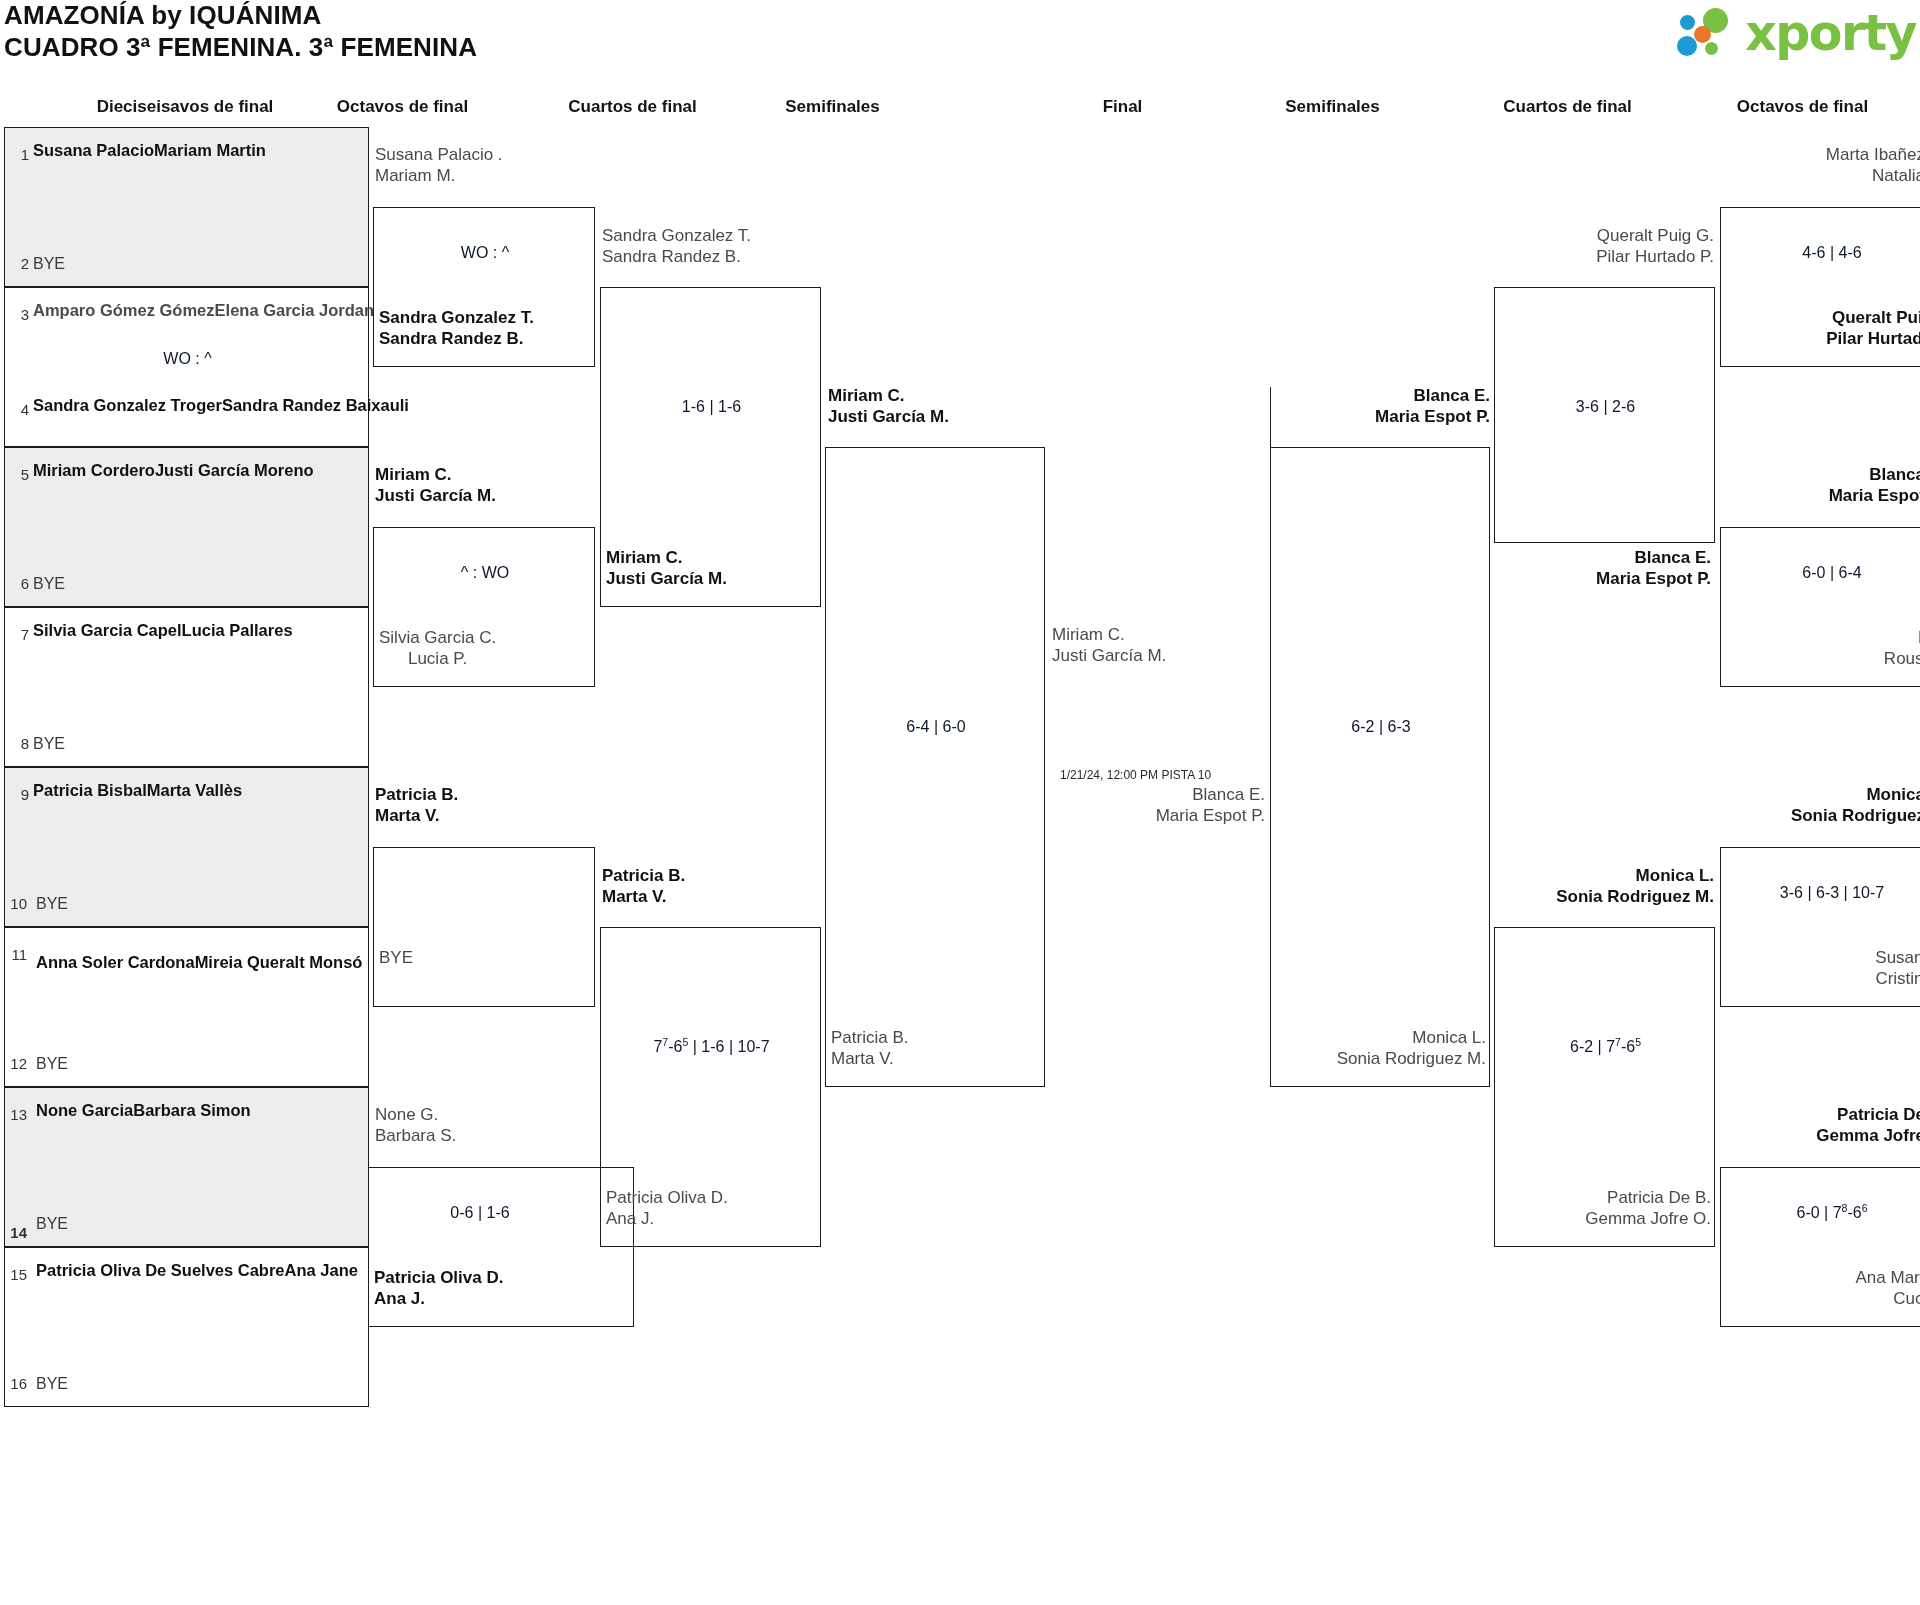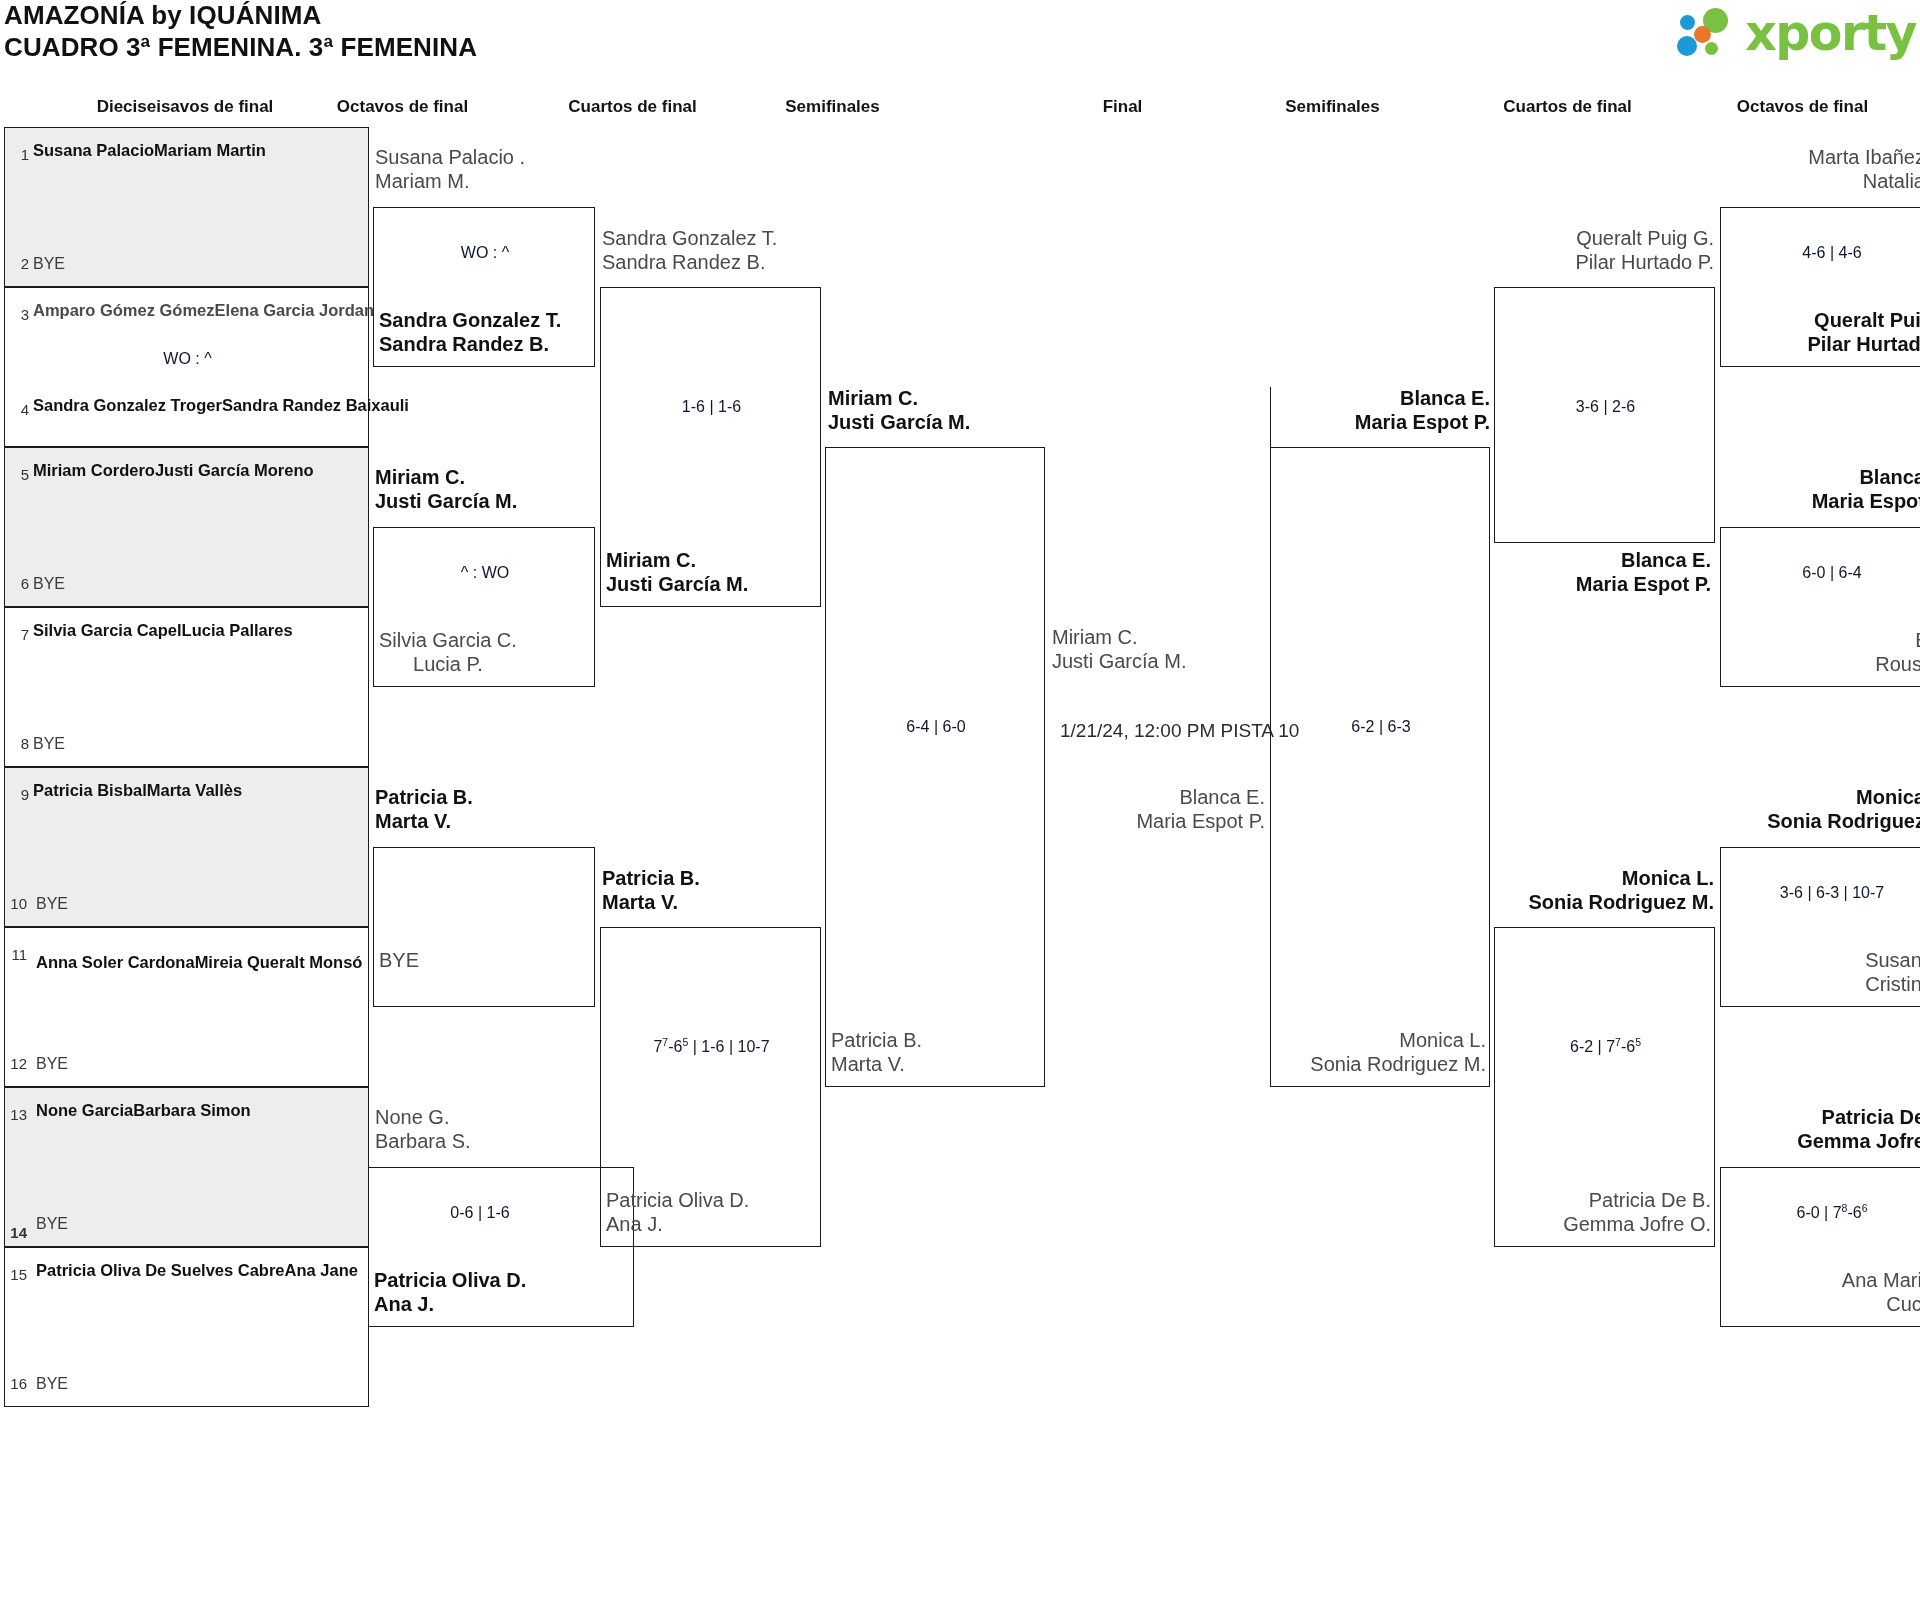--- a/index.html
+++ b/index.html
@@ -100,34 +100,35 @@
     position: absolute;
     font-size: 16px;
     color: #0f172a;
     white-space: nowrap;
     text-align: center;
   }
   .score sup { font-size: 10.5px; vertical-align: super; line-height: 0; }
 
   .names {
     position: absolute;
-    font-size: 20px;
+    font-size: 17px;
     line-height: 1.22;
     white-space: nowrap;
   }
   .names.win { font-weight: 700; color: #111; }
   .names.lose { font-weight: 400; color: #4a4a4a; }
   .names.r { text-align: right; }
   .names .ln { display: block; }
 
   .final-meta {
     position: absolute;
-    font-size: 19px;
+    font-size: 12px;
     color: #2b2b2b;
     white-space: nowrap;
+    margin-top: 48px;
   }
 </style>
 </head>
 <body>
 
 <div id="page">
 
   <div id="title-block">
     <div class="title-line">AMAZONÍA by IQUÁNIMA</div>
     <div class="title-line">CUADRO 3ª FEMENINA. 3ª FEMENINA</div>

